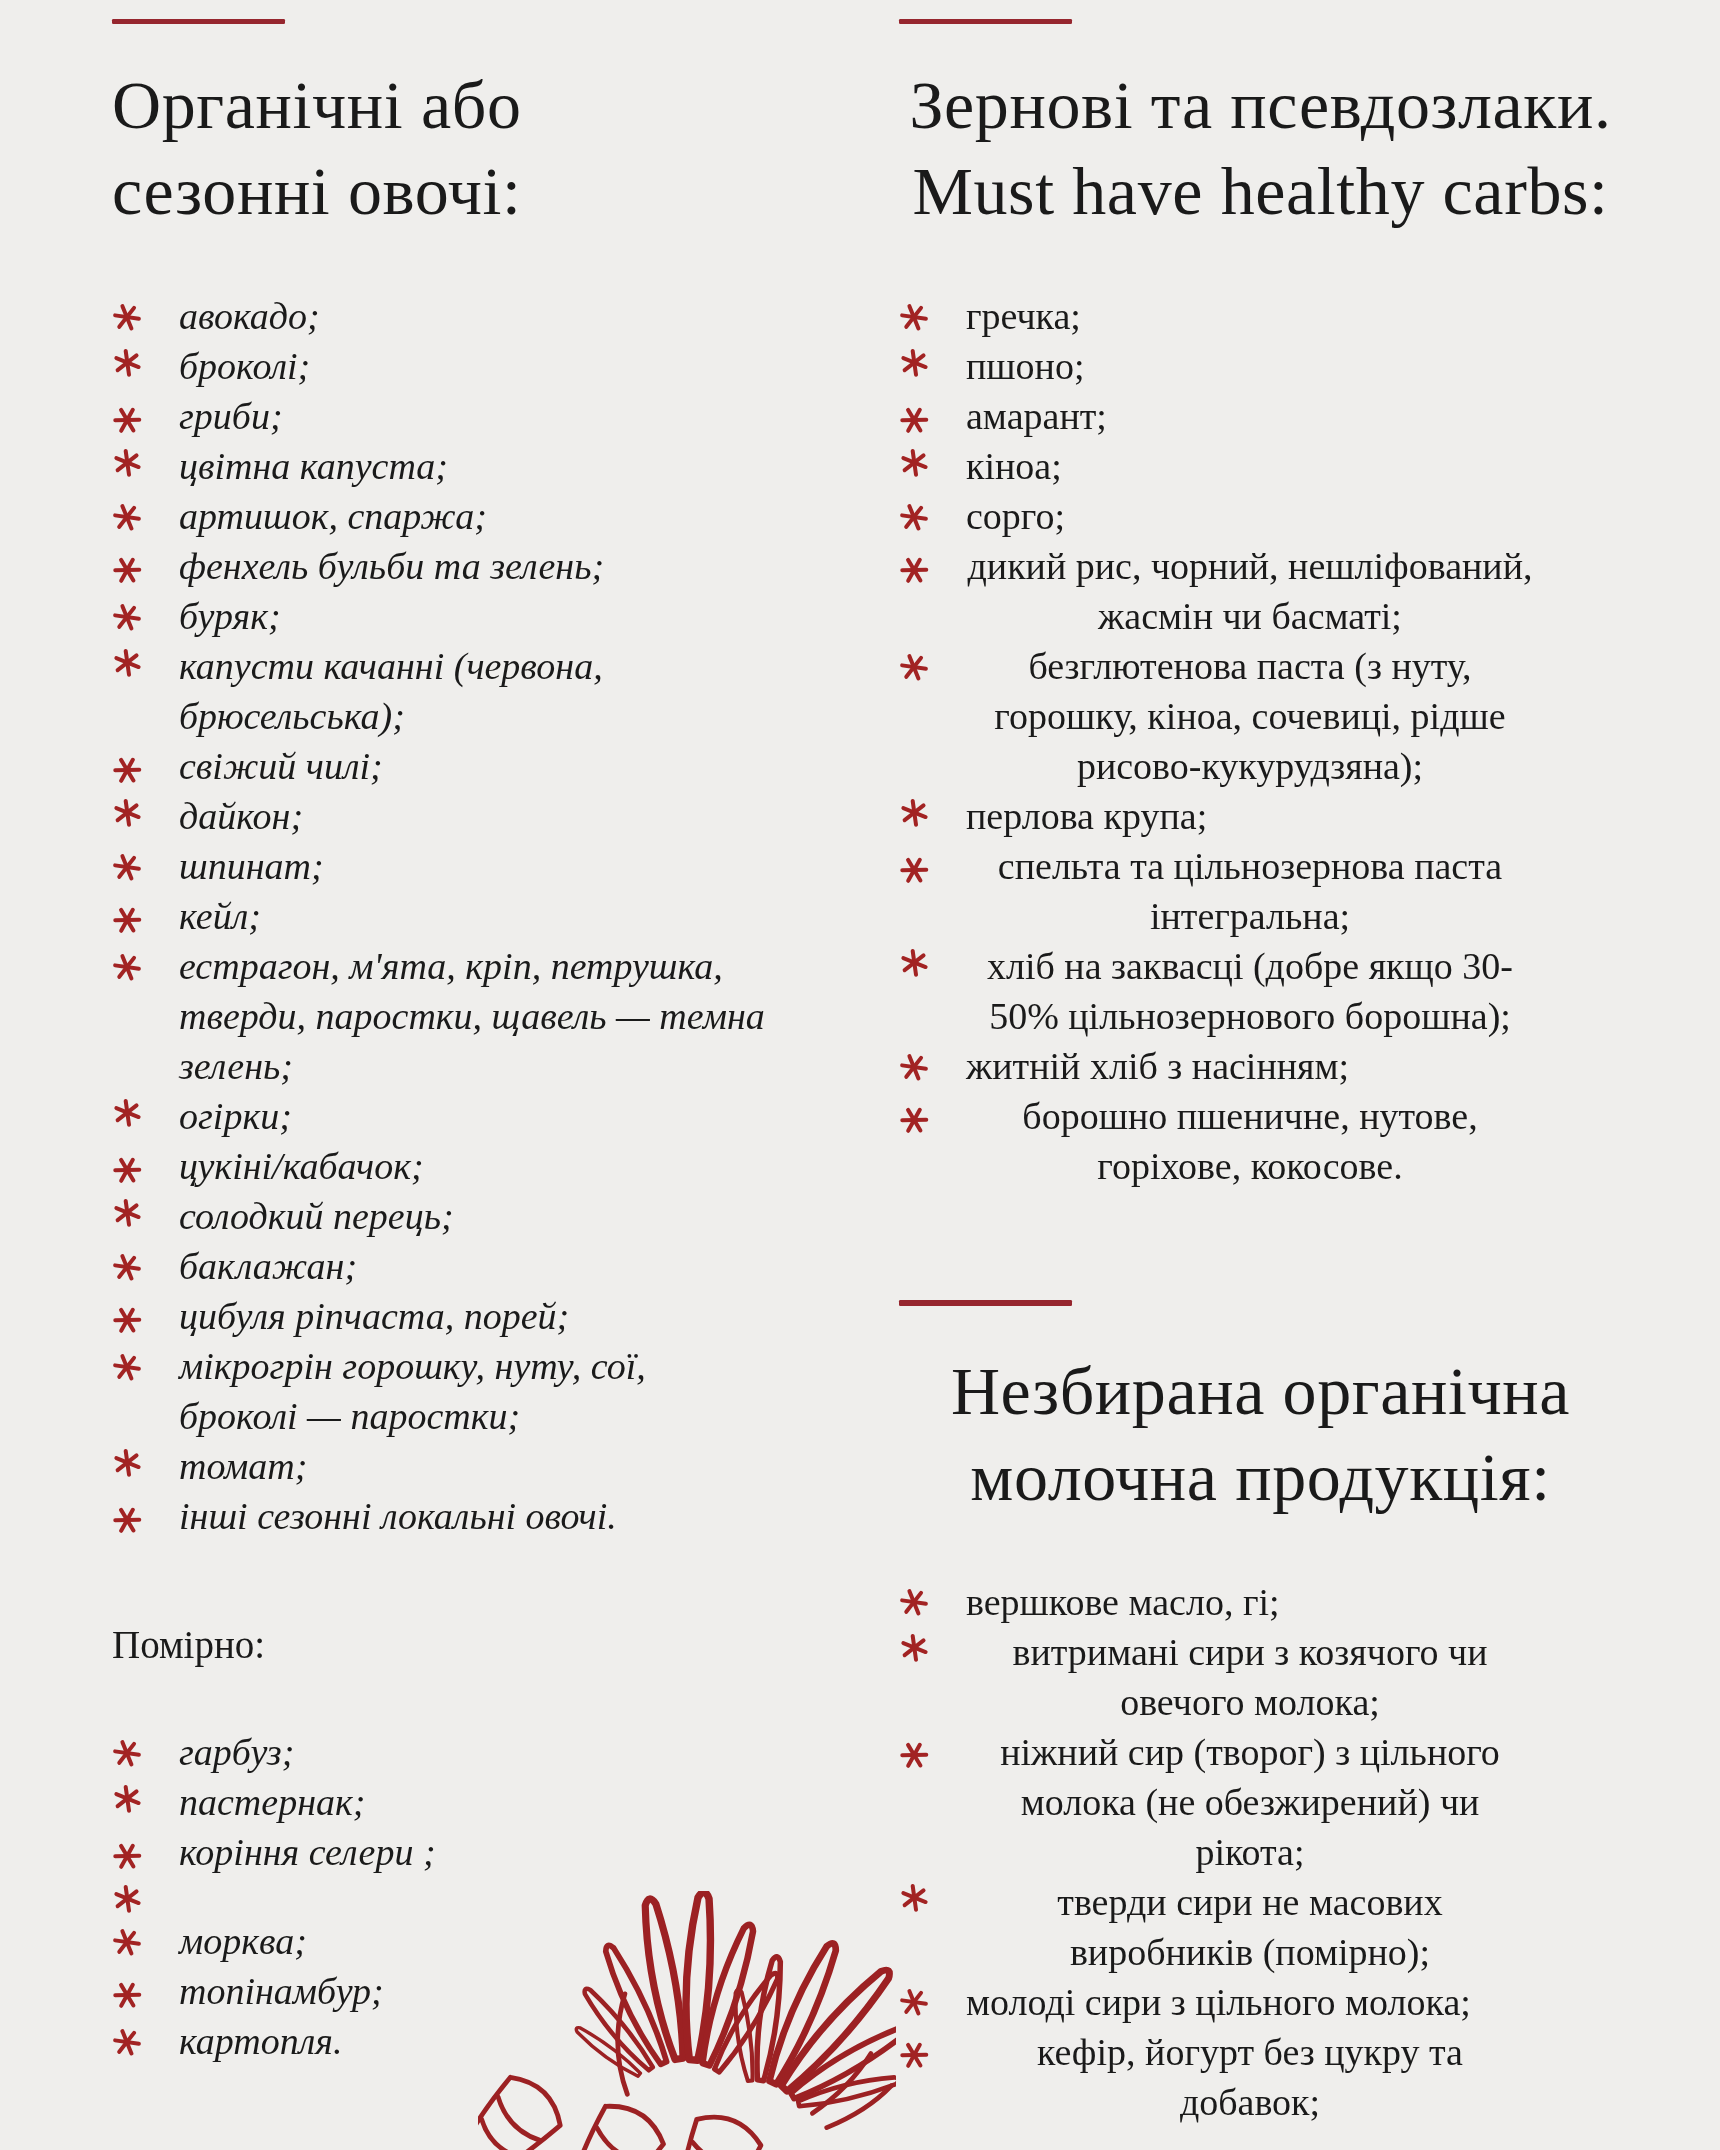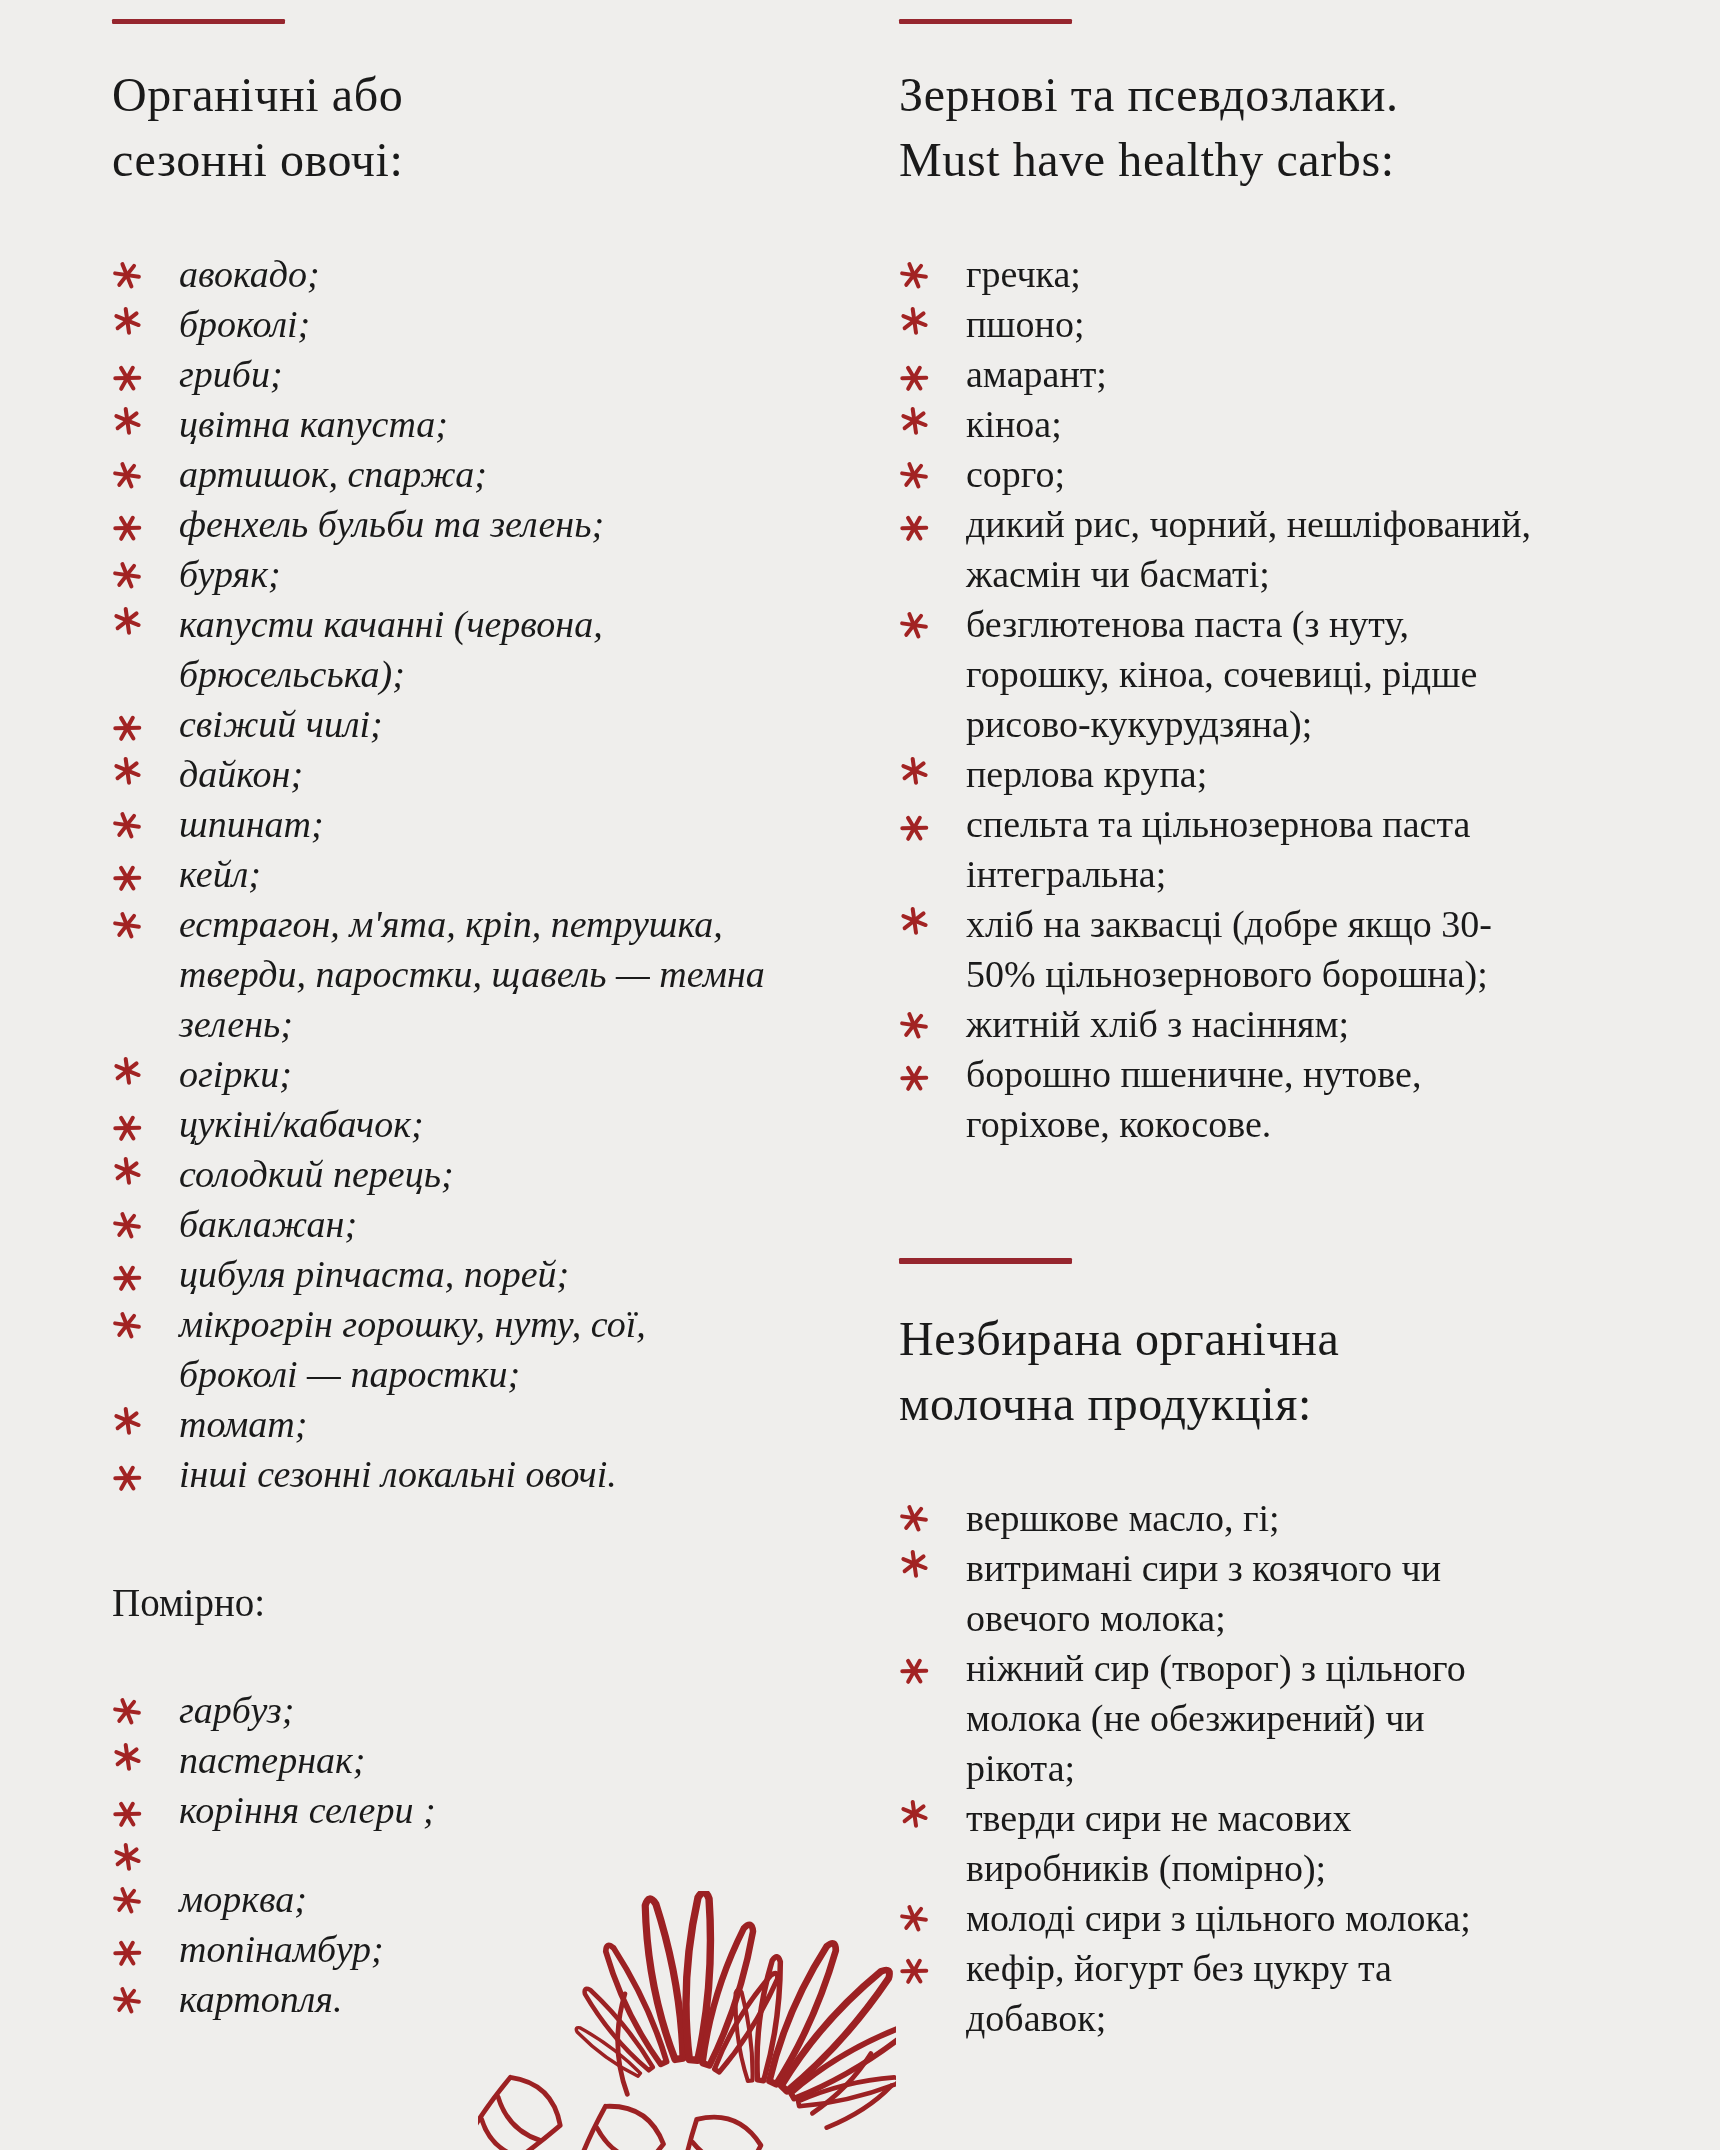--- a/index.html
+++ b/index.html
@@ -13,32 +13,32 @@
   body{
     width:1721px;height:2151px;
     position:relative;overflow:hidden;
     background:var(--bg);
     color:var(--ink);
     font-family:"Liberation Serif","DejaVu Serif",serif;
     cursor:default;
   }
   .col{position:absolute;top:0;}
   .col-left{left:112px;width:723px;}
-  .col-right{left:899px;width:723px;}
+  .col-right{left:899px;width:723px;text-align:center;}
 
   .rule{
     width:173px;height:5.4px;margin-top:19px;
     background:var(--rule-red);border-radius:1.2px;
   }
   .rule--mid{margin-top:109px;}
 
   .heading{
     margin:38px 0 0 0;
     font-weight:400;
-    font-size:48px;line-height:65px;
+    font-size:68px;line-height:86px;
     letter-spacing:0.6px;
     white-space:pre-line;
   }
   .heading--sub{margin-top:42px;}
 
   .label{
     margin:79px 0 0 0;
     font-size:39px;line-height:50px;
   }
 

